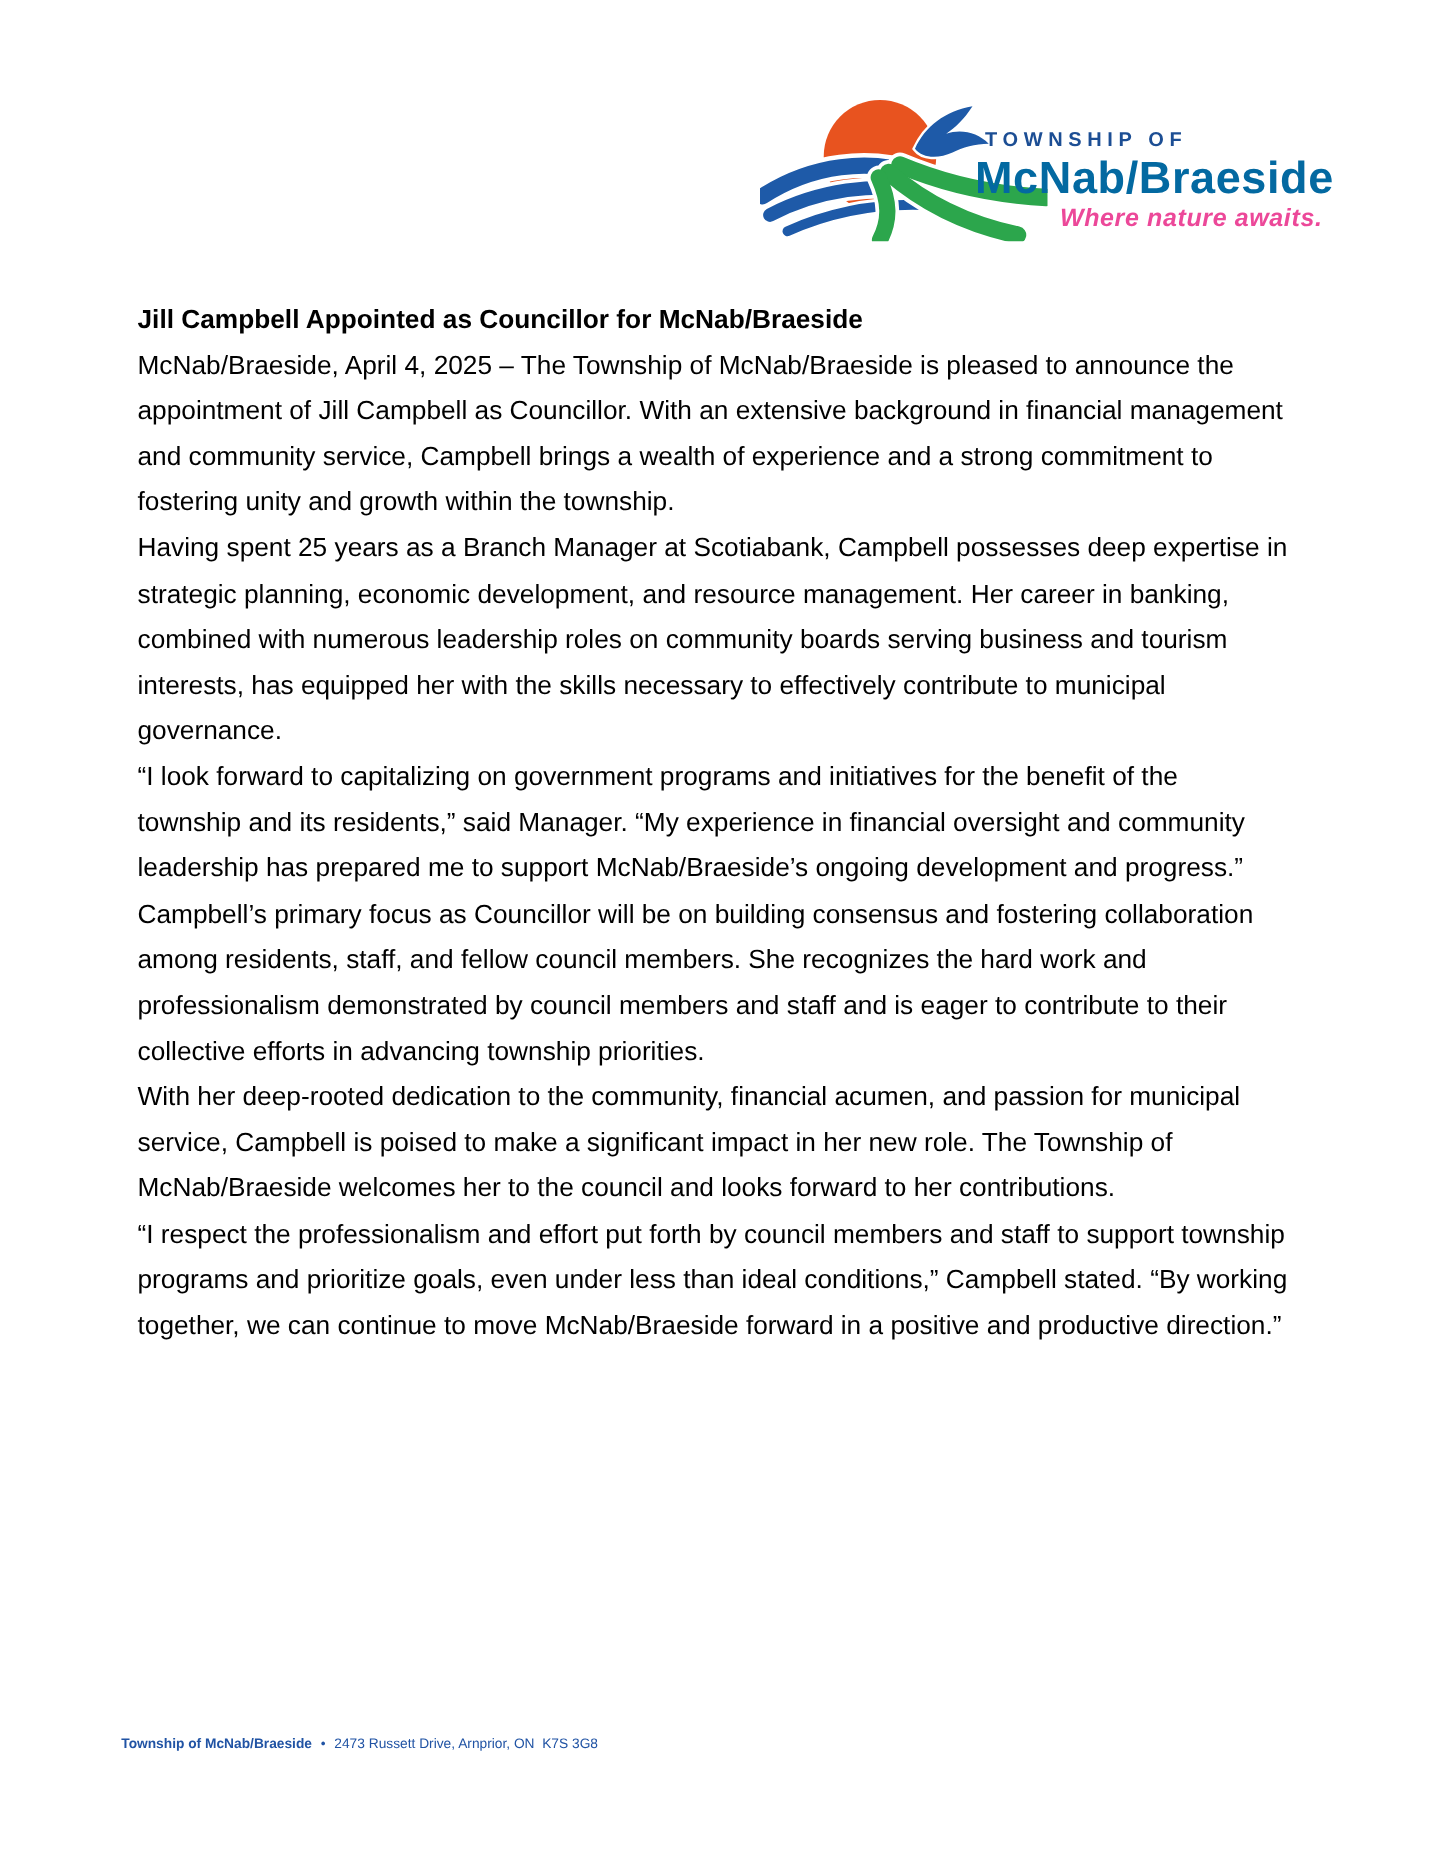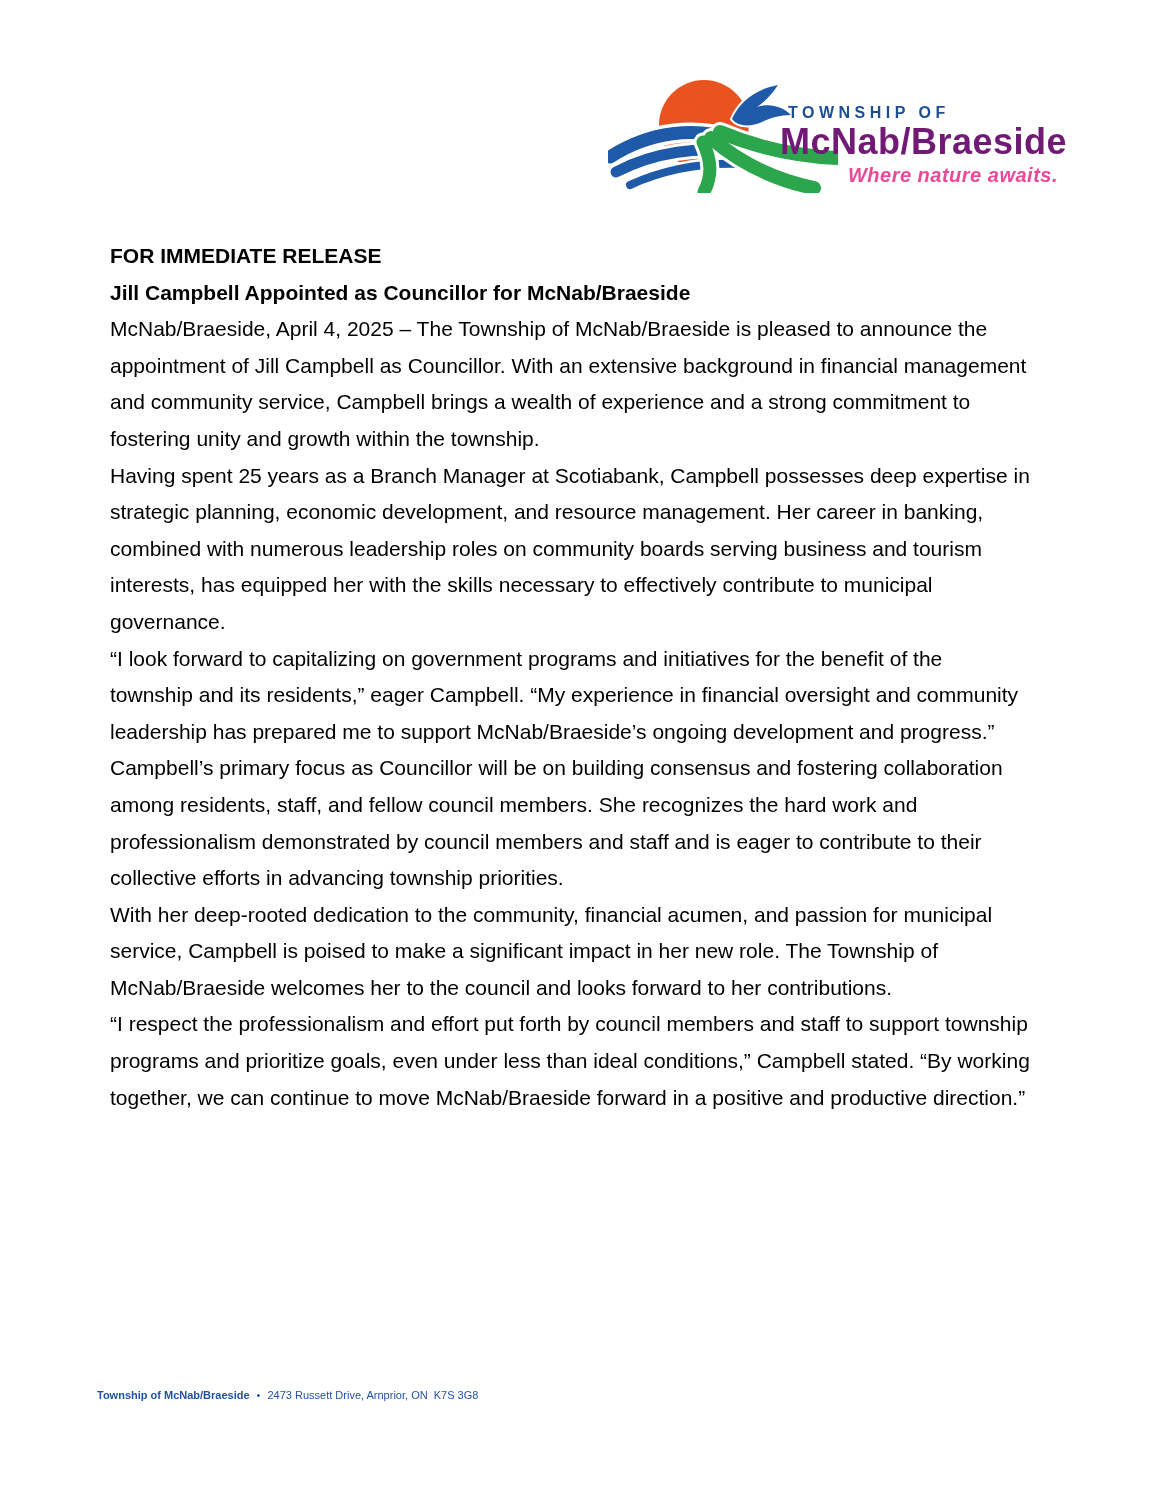--- a/index.html
+++ b/index.html
@@ -9,21 +9,21 @@
   }
   
   .logo{position:absolute;left:608px;top:73px;width:470px;height:120px;}
   .logo-mark{position:absolute;left:0;top:2px;width:230px;height:118px;}
   .logo-text{position:absolute;left:172px;top:4px;width:278px;margin-top:27px;}
   .logo-township{
     font-size:16px;font-weight:bold;letter-spacing:4.5px;
     color:#1C4E94;padding-left:8px;line-height:1.1;
   }
   .logo-name{
-    font-size:36px;font-weight:bold;color:#701a75;line-height:1.08;
+    font-size:36px;font-weight:bold;color:#0369a1;line-height:1.08;
     margin-top:1px;letter-spacing:0.5px;white-space:nowrap;
   }
   .logo-tagline{
     font-size:20px;font-style:italic;font-weight:bold;color:#ec4899;
     text-align:right;margin-top:3px;letter-spacing:0.5px;
   }
   
   .content{
     position:absolute;left:110px;top:238px;width:920px;
     font-size:21px;line-height:36.6px;color:#000;
@@ -70,26 +70,25 @@
       </g>
     </svg>
     <div class="logo-text">
       <div class="logo-township">TOWNSHIP OF</div>
       <div class="logo-name">McNab/Braeside</div>
       <div class="logo-tagline">Where nature awaits.</div>
     </div>
   </div>
 
   <div class="content">
-    <p class="bold">FOR IMMEDIATE RELEASE</p>
     <p class="bold">Jill Campbell Appointed as Councillor for McNab/Braeside</p>
     <div>
         <p>McNab/Braeside, April 4, 2025 – The Township of McNab/Braeside is pleased to announce the appointment of Jill Campbell as Councillor. With an extensive background in financial management and community service, Campbell brings a wealth of experience and a strong commitment to fostering unity and growth within the township.</p>
         <p>Having spent 25 years as a Branch Manager at Scotiabank, Campbell possesses deep expertise in strategic planning, economic development, and resource management. Her career in banking, combined with numerous leadership roles on community boards serving business and tourism interests, has equipped her with the skills necessary to effectively contribute to municipal governance.</p>
-        <p>“I look forward to capitalizing on government programs and initiatives for the benefit of the township and its residents,” eager Campbell. “My experience in financial oversight and community leadership has prepared me to support McNab/Braeside’s ongoing development and progress.”</p>
+        <p>“I look forward to capitalizing on government programs and initiatives for the benefit of the township and its residents,” said Manager. “My experience in financial oversight and community leadership has prepared me to support McNab/Braeside’s ongoing development and progress.”</p>
         <p>Campbell’s primary focus as Councillor will be on building consensus and fostering collaboration among residents, staff, and fellow council members. She recognizes the hard work and professionalism demonstrated by council members and staff and is eager to contribute to their collective efforts in advancing township priorities.</p>
         <p>With her deep-rooted dedication to the community, financial acumen, and passion for municipal service, Campbell is poised to make a significant impact in her new role. The Township of McNab/Braeside welcomes her to the council and looks forward to her contributions.</p>
         <p>“I respect the professionalism and effort put forth by council members and staff to support township programs and prioritize goals, even under less than ideal conditions,” Campbell stated. “By working together, we can continue to move McNab/Braeside forward in a positive and productive direction.”</p>
       </div>
   </div>
 
   <div class="footer">
     <div class="f-line">
       <span class="f-bold">Township of McNab/Braeside</span><span class="f-bullet">•</span><span>2473 Russett Drive, Arnprior, ON&nbsp; K7S 3G8</span>
     </div>

